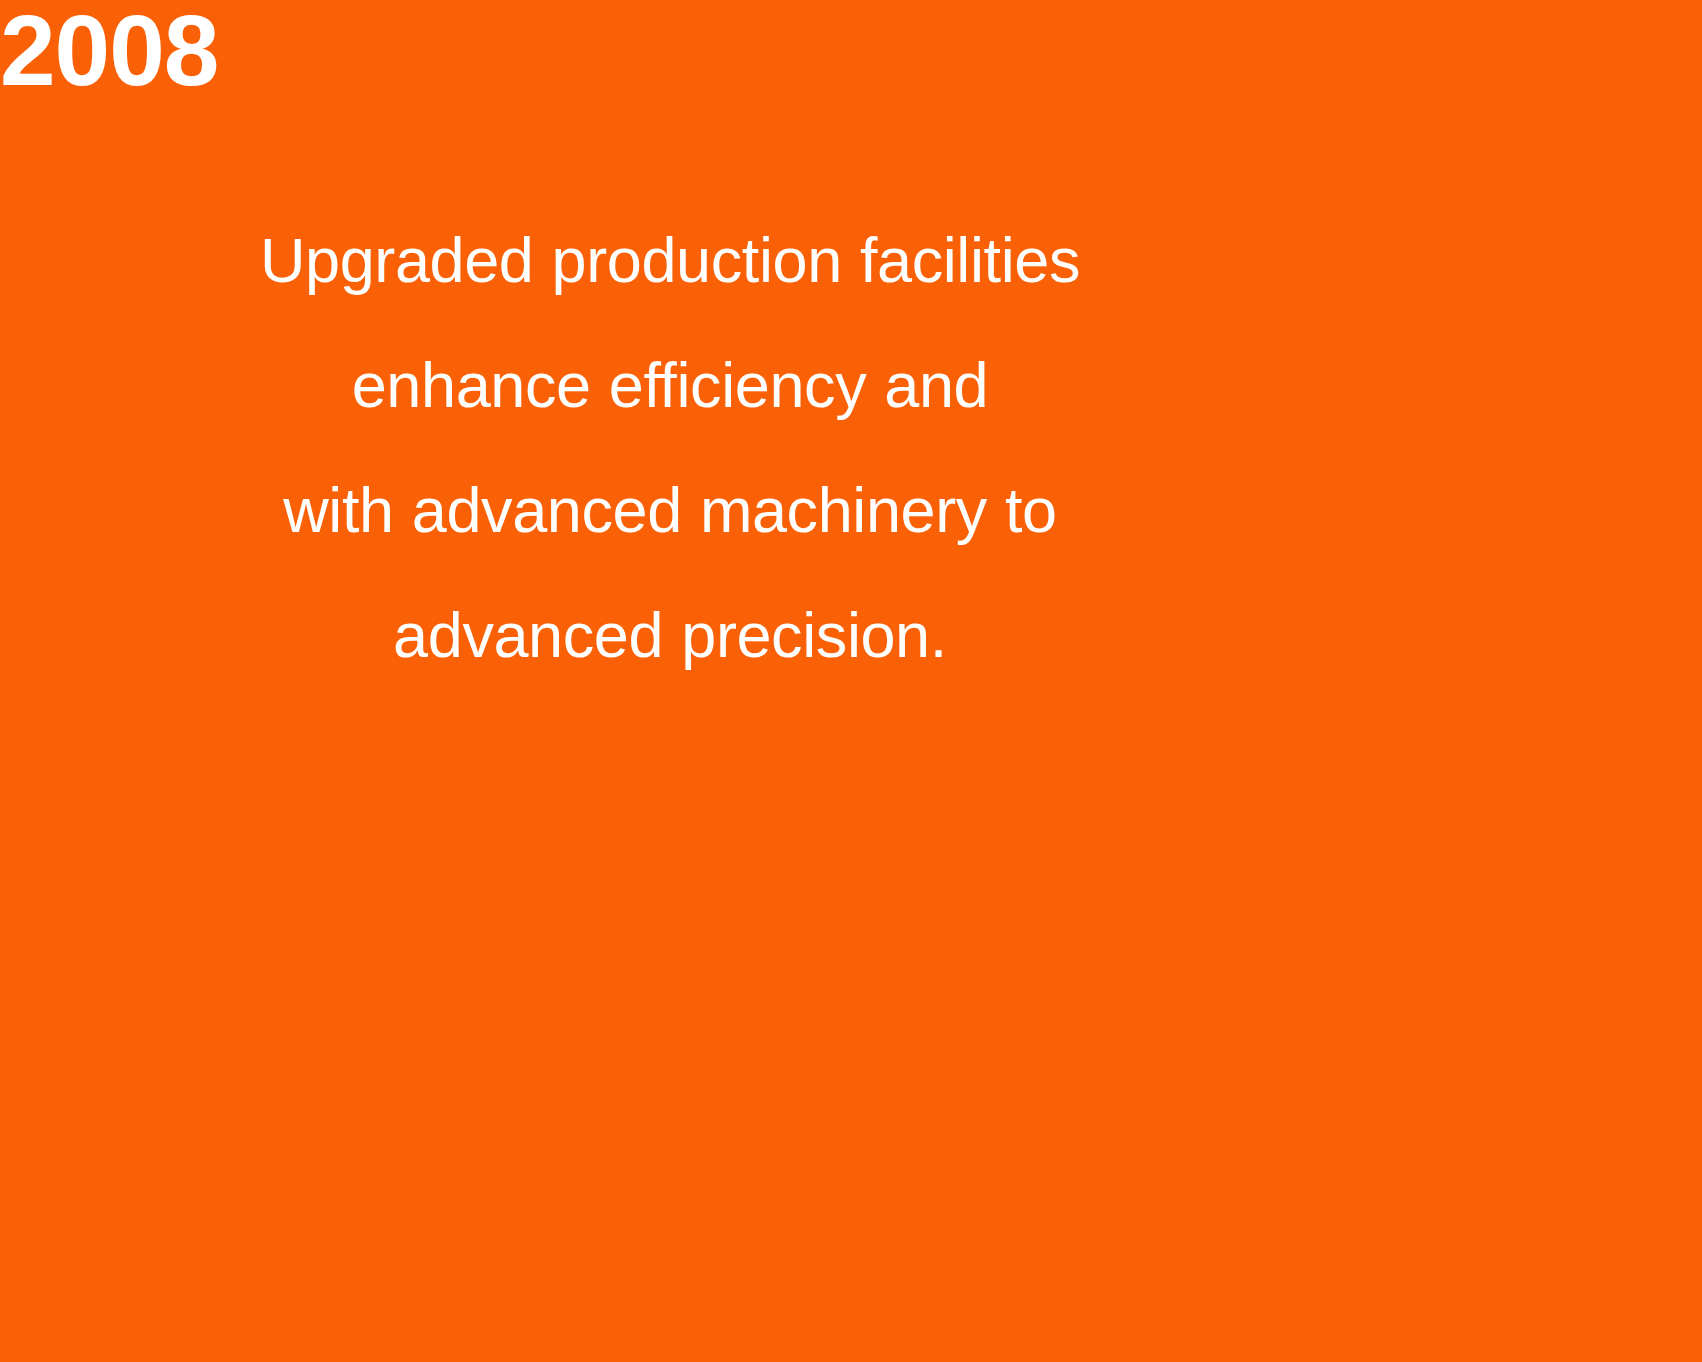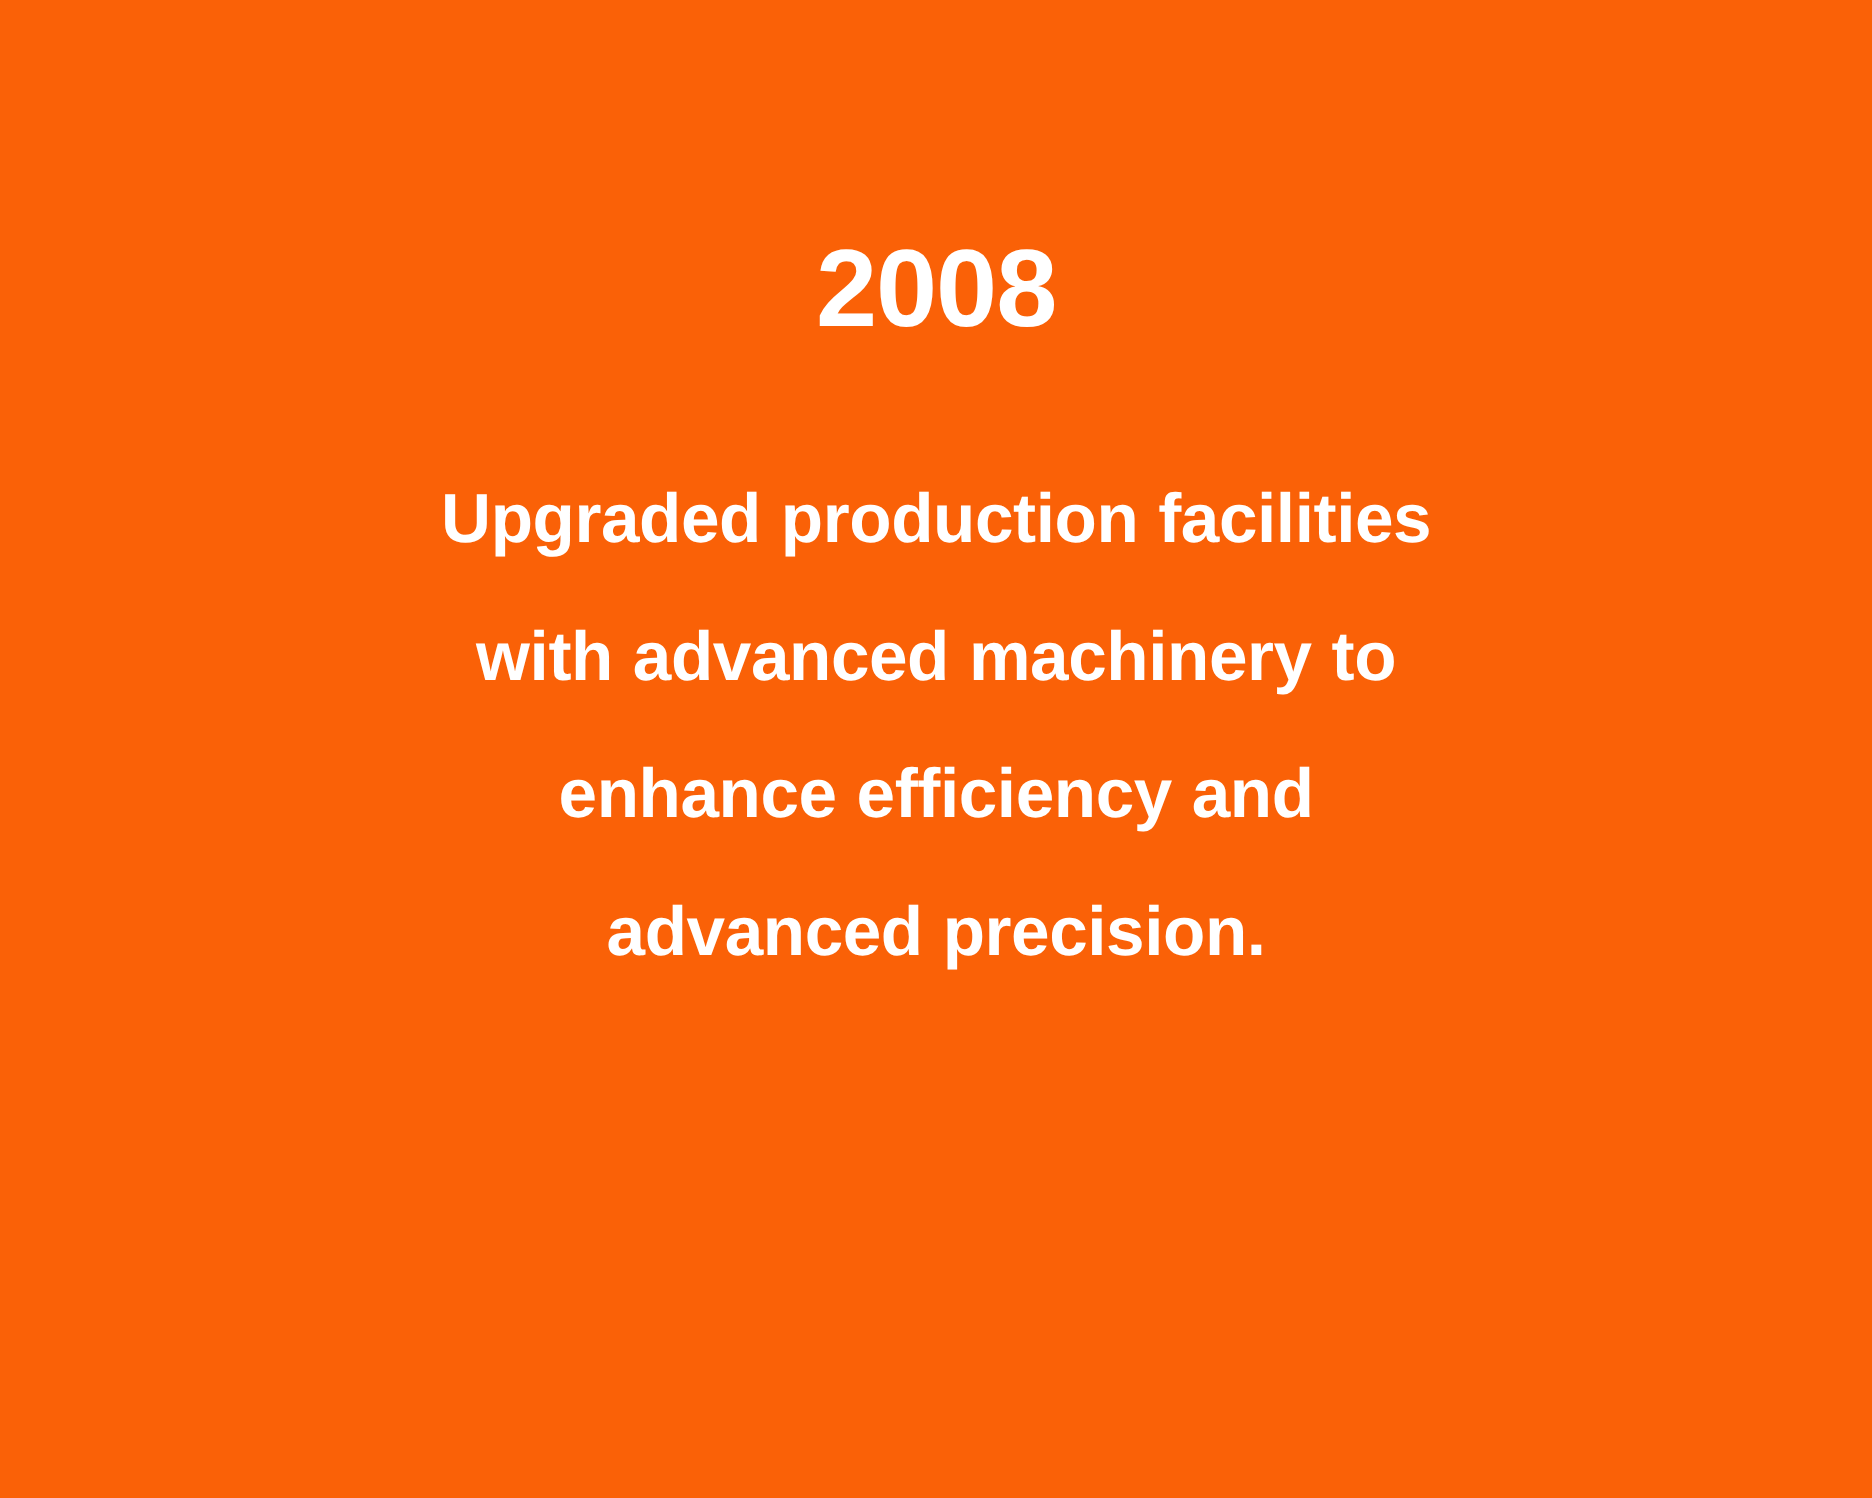--- a/index.html
+++ b/index.html
@@ -17,22 +17,21 @@
   }
 
   .milestone-card {
     position: relative;
     box-sizing: border-box;
     width: 1702px;
     height: 1362px;
     background: #fa6107;
     display: flex;
     flex-direction: column;
-    align-items: center;
-    padding-top: 212px;
+    align-items: flex-start;
   }
 
   .milestone-year {
     font-size: 100px;
     font-weight: 700;
     line-height: 1.0;
     color: #ffffff;
     letter-spacing: -1px;
     text-align: center;
     margin: 0;
@@ -41,38 +40,38 @@
   }
 
   .milestone-body {
     margin: 0;
     padding: 0;
     margin-top: 86px;
     width: 1340px;
     text-align: center;
     color: #ffffff;
     font-size: 63px;
-    font-weight: 700;
+    font-weight: 400;
     line-height: 125px;
     letter-spacing: -0.4px;
     word-spacing: 1px;
   }
 
   .milestone-body .line {
     display: block;
     white-space: nowrap;
   }
 </style>
 </head>
 <body>
 
 <div class="milestone-card">
 
   <div class="milestone-year">2008</div>
 
   <div class="milestone-body">
     <span class="line">Upgraded production facilities</span>
+    <span class="line">enhance efficiency and</span>
     <span class="line">with advanced machinery to</span>
-    <span class="line">enhance efficiency and</span>
     <span class="line">advanced precision.</span>
   </div>
 
 </div>
 
 </body></html>

